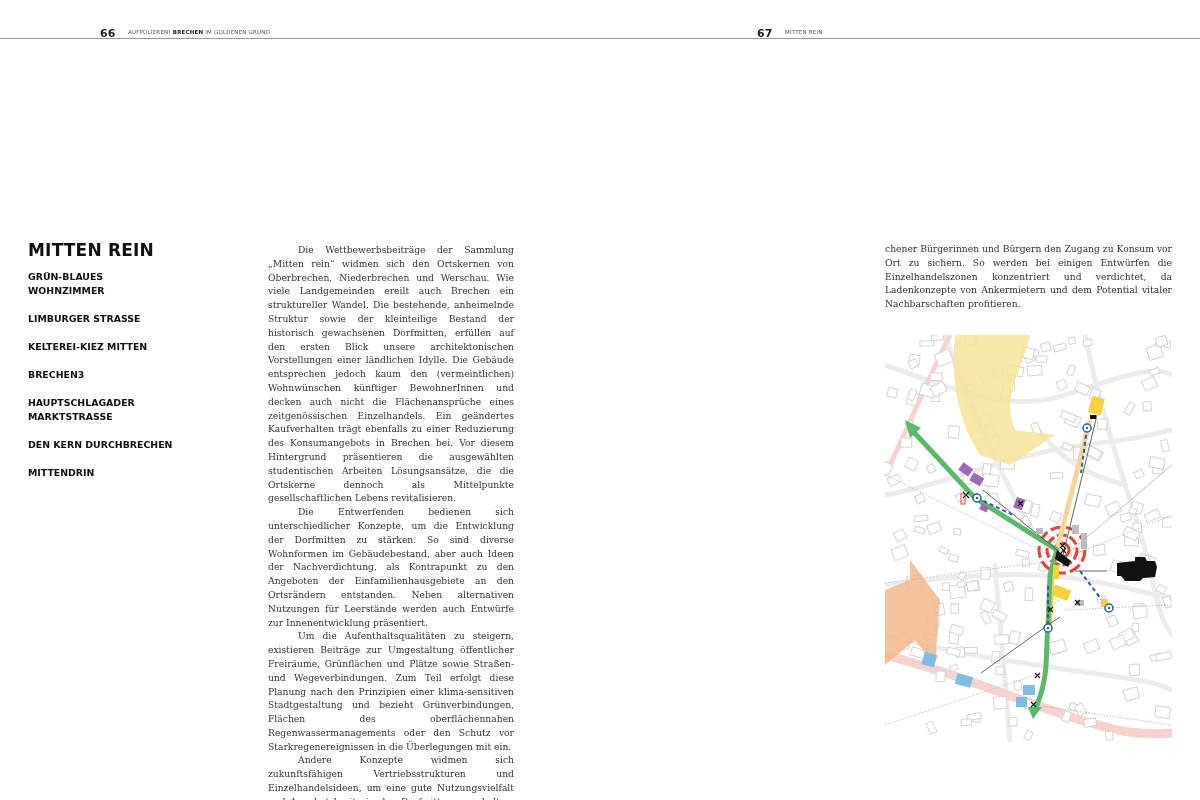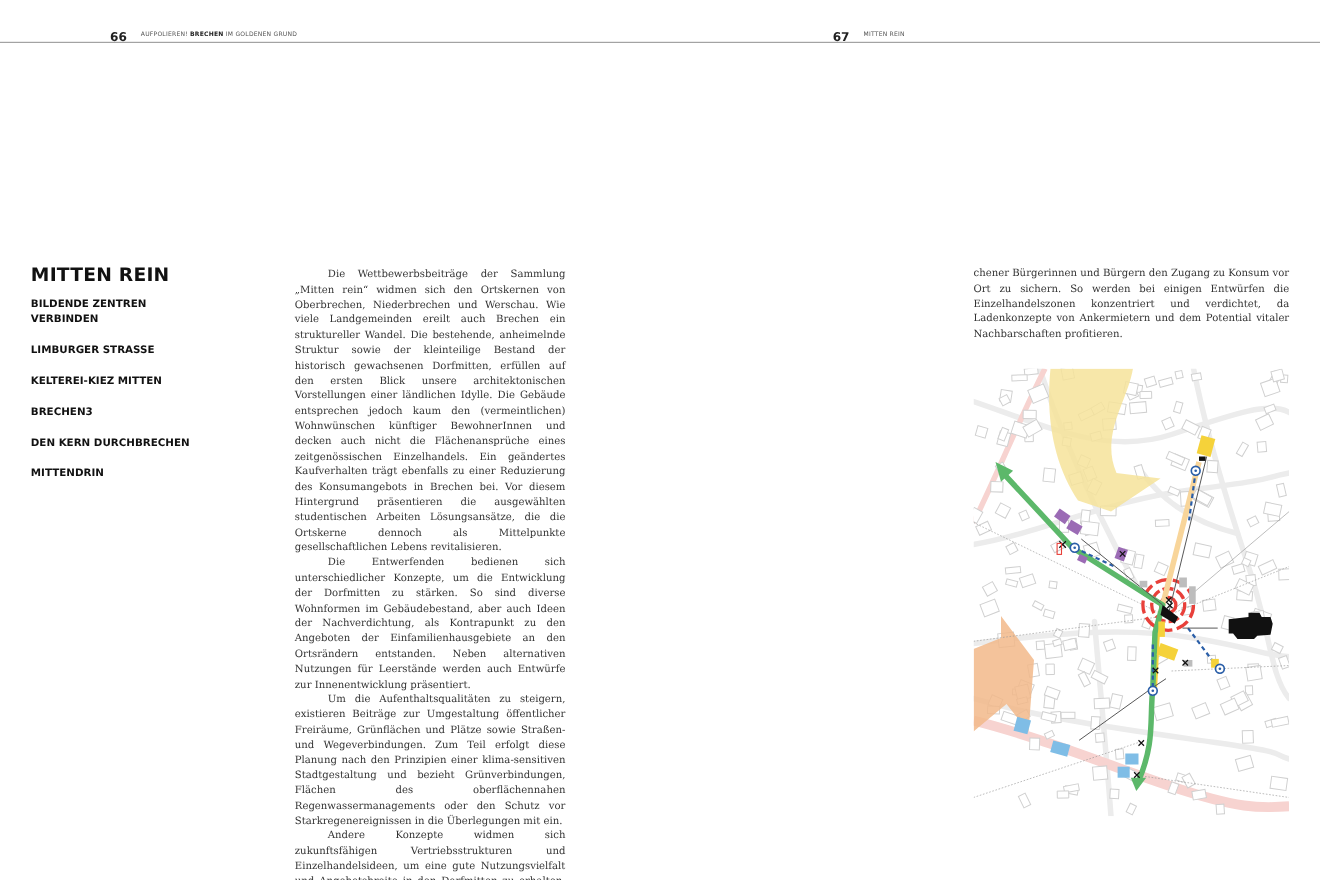--- a/index.html
+++ b/index.html
@@ -32,24 +32,25 @@
 <div class="running-head" style="left:128px;">
   <span>AUFPOLIEREN!</span>
   <b>BRECHEN</b>
   <span>IM GOLDENEN GRUND</span>
 </div>
 <div class="page-num" style="left:757px;">67</div>
 <div class="running-head" style="left:785px;">MITTEN REIN</div>
 
 <div class="toc">
   <div class="toc-title">MITTEN REIN</div>
-  <div class="toc-item">BILDENDE ZENTREN VERBINDEN</div>
+  <div class="toc-item">GRÜN-BLAUES WOHNZIMMER</div>
   <div class="toc-item">LIMBURGER STRASSE</div>
   <div class="toc-item">KELTEREI-KIEZ MITTEN</div>
   <div class="toc-item">BRECHEN3</div>
+  <div class="toc-item">HAUPTSCHLAGADER MARKTSTRASSE</div>
   <div class="toc-item">DEN KERN DURCHBRECHEN</div>
   <div class="toc-item">MITTENDRIN</div>
 </div>
 
 <div class="col col-left">
   <p class="para">Die Wettbewerbsbeiträge der Sammlung „Mitten rein“ widmen sich den Ortskernen von Oberbrechen, Niederbrechen und Werschau. Wie viele Landgemeinden ereilt auch Brechen ein struktureller Wandel. Die bestehende, anheimelnde Struktur sowie der kleinteilige Bestand der historisch gewachsenen Dorf­mitten, erfüllen auf den ersten Blick unsere architektonischen Vorstellungen einer ländlichen Idylle. Die Gebäude entsprechen jedoch kaum den (vermeintlichen) Wohnwünschen künftiger BewohnerInnen und decken auch nicht die Flächenansprüche eines zeitgenössischen Einzelhandels. Ein geändertes Kaufver­halten trägt ebenfalls zu einer Reduzierung des Konsumange­bots in Brechen bei. Vor diesem Hintergrund präsentieren die ausgewählten studentischen Arbeiten Lösungsansätze, die die Ortskerne dennoch als Mittelpunkte gesellschaftlichen Lebens revitalisieren.</p>
   <p class="para">Die Entwerfenden bedienen sich unterschiedlicher Kon­zepte, um die Entwicklung der Dorfmitten zu stärken. So sind diverse Wohnformen im Gebäudebestand, aber auch Ideen der Nachverdichtung, als Kontrapunkt zu den Angeboten der Ein­familienhausgebiete an den Ortsrändern entstanden. Neben al­ternativen Nutzungen für Leerstände werden auch Entwürfe zur Innenentwicklung präsentiert.</p>
   <p class="para">Um die Aufenthaltsqualitäten zu steigern, existieren Bei­träge zur Umgestaltung öffentlicher Freiräume, Grünflächen und Plätze sowie Straßen- und Wegeverbindungen. Zum Teil er­folgt diese Planung nach den Prinzipien einer klima-sensitiven Stadtgestaltung und bezieht Grünverbindungen, Flächen des oberflächennahen Regenwassermanagements oder den Schutz vor Starkregenereignissen in die Überlegungen mit ein.</p>
   <p class="para">Andere Konzepte widmen sich zukunftsfähigen Ver­triebsstrukturen und Einzelhandelsideen, um eine gute Nut­zungsvielfalt und Angebotsbreite in den Dorfmitten zu erhalten. Dazu zählen Möglichkeiten lokaler und ökonomischer Selbstor­ganisation, oder auch mediale Versorgungsnetze, um den Bre-</p>
 </div>

